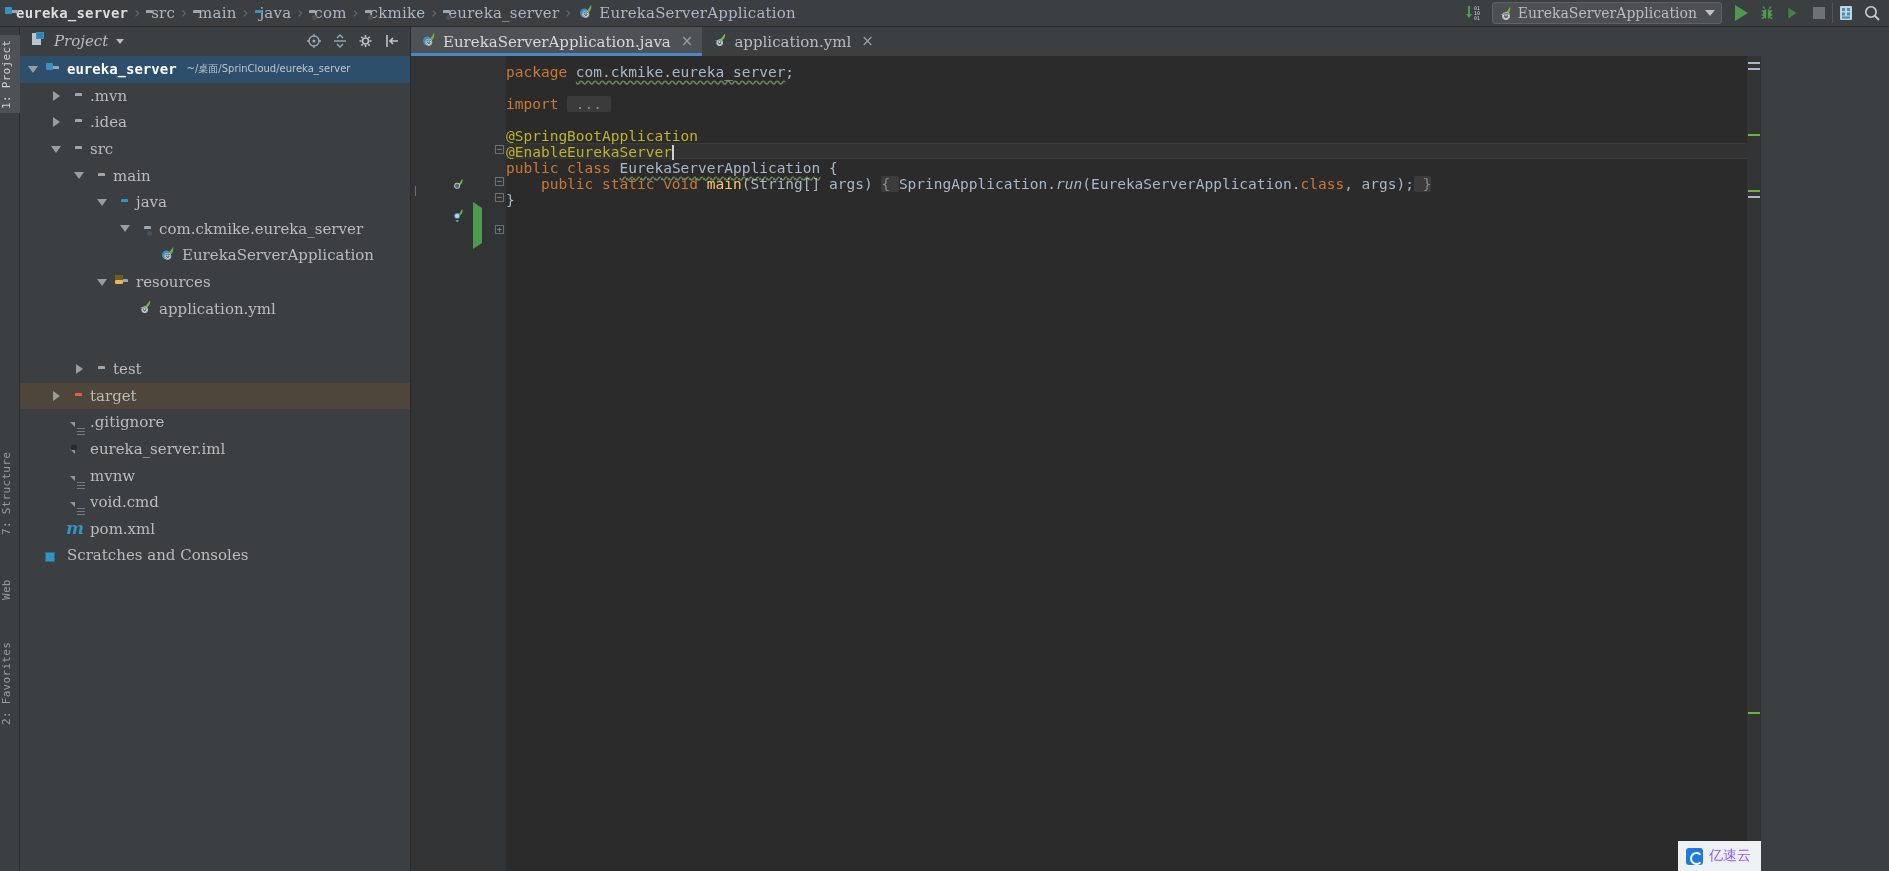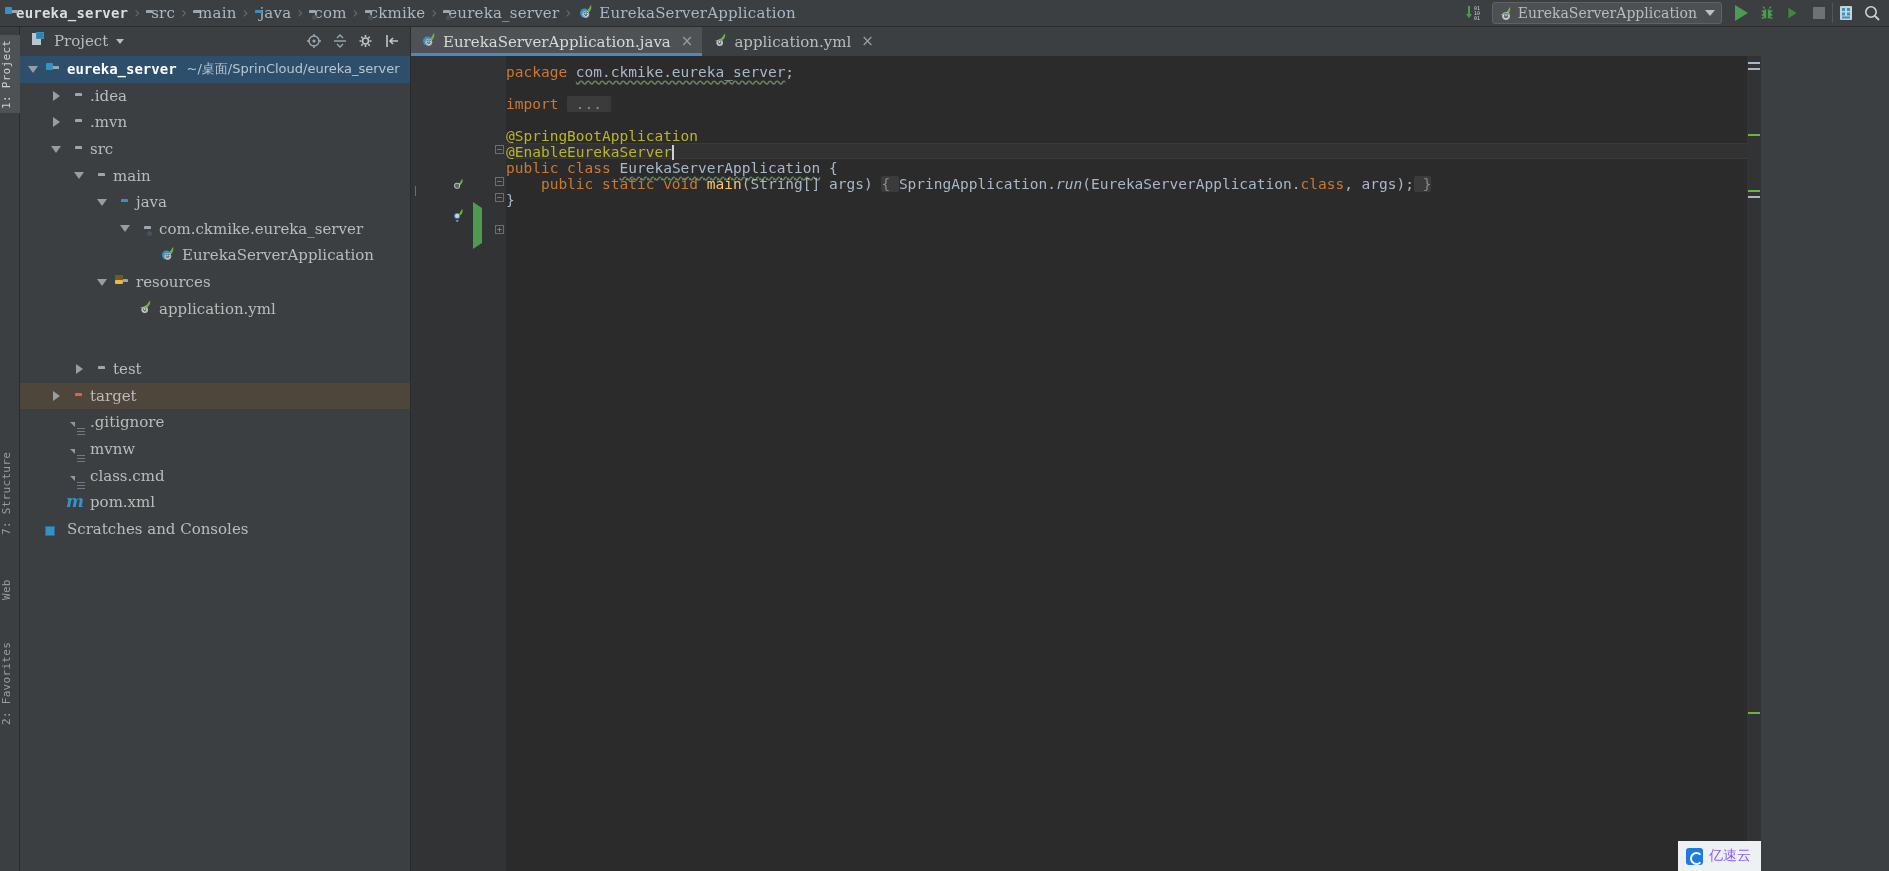--- a/index.html
+++ b/index.html
@@ -94,40 +94,41 @@
     position: absolute; left: 20px; top: 27px; width: 391px; height: 844px;
     background: #3c3f41; border-right: 1px solid #2b2b2b;
   }
   .pp-header {
     height: 28px; display: flex; align-items: center; padding: 0 6px 0 10px;
     background: #3c3f41;
   }
   .pp-title {
     font-size: 15px; color: #bbbbbb; padding-left: 8px;
     font-family: "DejaVu Serif","Liberation Serif",serif;
+    font-style: italic;
   }
   .pp-tools { margin-left: auto; display: flex; align-items: center; gap: 9px; padding-right: 4px; }
   .pp-tool { width: 17px; height: 17px; display: flex; align-items: center; justify-content: center; cursor: default; }
 
   .tree { position: absolute; top: 28px; left: 0; right: 0; bottom: 0; overflow: hidden; padding-top: 1px; }
   .trow {
     height: 26.6px; display: flex; align-items: center; white-space: nowrap;
     font-family: "DejaVu Serif","Liberation Serif",serif; font-size: 15px; color: #bbbbbb;
     cursor: default; padding-left: 4px;
   }
   .trow.sel-blue { background: #2d4f6c; }
   .trow.sel-blue .tlabel { color: #ffffff; font-weight: bold;
     font-family: "DejaVu Sans Mono","Liberation Mono",monospace; font-size: 14px; }
   .trow.sel-olive { background: #4e463a; }
   .arrow-r { width: 0; height: 0; border-left: 7px solid #9a9da0; border-top: 5px solid transparent; border-bottom: 5px solid transparent; }
   .arrow-d { width: 0; height: 0; border-top: 7px solid #9a9da0; border-left: 5px solid transparent; border-right: 5px solid transparent; }
   .twist { width: 18px; display: flex; align-items: center; justify-content: center; flex: 0 0 18px; }
   .ticon { width: 20px; display: flex; align-items: center; justify-content: center; flex: 0 0 20px; margin-right: 3px; }
   .tlabel { padding-left: 2px; }
-  .tpath { color: #808080; font-size: 13px; padding-left: 10px;
+  .tpath { color: #808080; font-size: 10px; padding-left: 10px;
     font-family: "DejaVu Sans","Liberation Sans",sans-serif; }
   .trow.sel-blue .tpath { color: #b9c6d0; font-weight: normal; }
 
   .filedoc {
     width: 13px; height: 16px; background: #c2ccd6; border-radius: 1px; position: relative;
     box-shadow: inset 0 0 0 1px #8d98a2;
   }
   .filedoc::before {
     content: ""; position: absolute; top: 0; right: 0; border-left: 5px solid transparent;
     border-top: 5px solid #8d98a2;
@@ -399,30 +400,30 @@
           <span class="tlabel">eureka_server</span>
           <span class="tpath">~/桌面/SprinCloud/eureka_server</span>
         </div>
         <div class="trow" style="padding-left: 27px;">
           <span class="twist">
             <span class="arrow-r"></span>
           </span>
           <span class="ticon">
             <span class="ic"><span class="folder"></span></span>
           </span>
+          <span class="tlabel">.mvn</span>
+        </div>
+        <div class="trow" style="padding-left: 27px;">
+          <span class="twist">
+            <span class="arrow-r"></span>
+          </span>
+          <span class="ticon">
+            <span class="ic"><span class="folder"></span></span>
+          </span>
           <span class="tlabel">.idea</span>
-        </div>
-        <div class="trow" style="padding-left: 27px;">
-          <span class="twist">
-            <span class="arrow-r"></span>
-          </span>
-          <span class="ticon">
-            <span class="ic"><span class="folder"></span></span>
-          </span>
-          <span class="tlabel">.mvn</span>
         </div>
         <div class="trow" style="padding-left: 27px;">
           <span class="twist">
             <span class="arrow-d"></span>
           </span>
           <span class="ticon">
             <span class="ic"><span class="folder"></span></span>
           </span>
           <span class="tlabel">src</span>
         </div>
@@ -508,30 +509,37 @@
         <div class="trow" style="padding-left: 27px;">
           <span class="twist"></span>
           <span class="ticon">
             <span class="ic"><span class="filedoc"><span class="lines"></span></span></span>
           </span>
           <span class="tlabel">.gitignore</span>
         </div>
         <div class="trow" style="padding-left: 27px;">
           <span class="twist"></span>
           <span class="ticon">
+            <span class="ic"><span class="filedoc iml"></span></span>
+          </span>
+          <span class="tlabel">eureka_server.iml</span>
+        </div>
+        <div class="trow" style="padding-left: 27px;">
+          <span class="twist"></span>
+          <span class="ticon">
             <span class="ic"><span class="filedoc"><span class="lines"></span></span></span>
           </span>
           <span class="tlabel">mvnw</span>
         </div>
         <div class="trow" style="padding-left: 27px;">
           <span class="twist"></span>
           <span class="ticon">
             <span class="ic"><span class="filedoc"><span class="lines"></span></span></span>
           </span>
-          <span class="tlabel">class.cmd</span>
+          <span class="tlabel">void.cmd</span>
         </div>
         <div class="trow" style="padding-left: 27px;">
           <span class="twist"></span>
           <span class="ticon">
             <span class="ic"><span class="mglyph">m</span></span>
           </span>
           <span class="tlabel">pom.xml</span>
         </div>
         <div class="trow" style="padding-left: 4px;">
           <span class="twist"></span>

